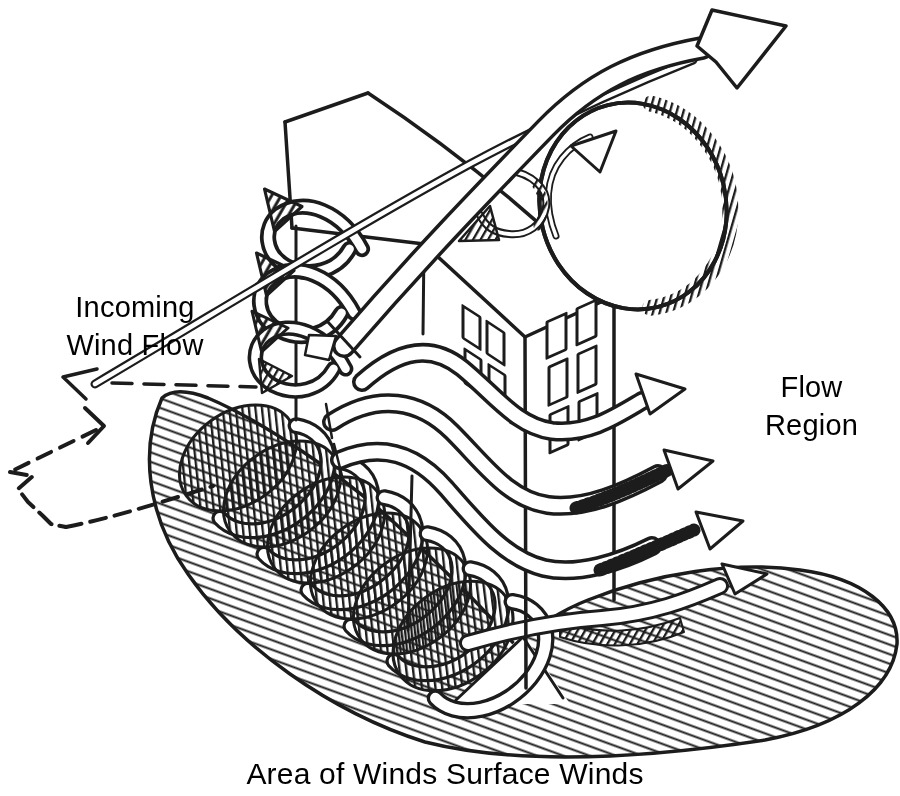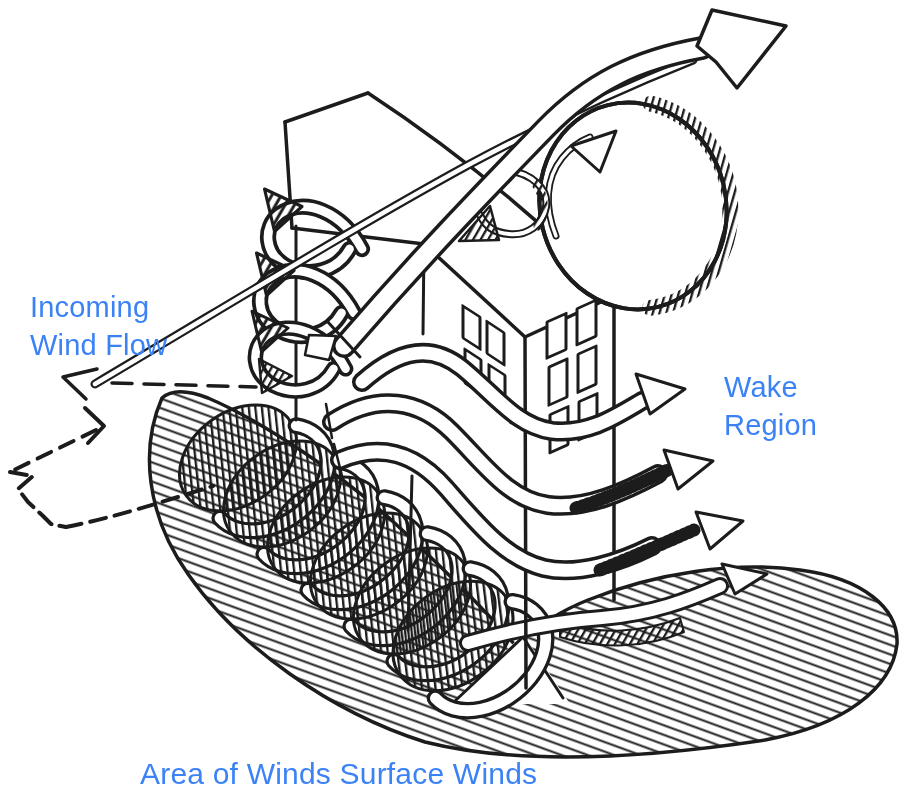--- a/index.html
+++ b/index.html
@@ -1,19 +1,19 @@
 <!DOCTYPE html>
 <html><head>
 <meta charset="utf-8">
 <style>
   html,body{margin:0;padding:0;background:#ffffff;}
   #stage{position:relative;width:900px;height:796px;background:#ffffff;overflow:hidden;
          font-family:"Liberation Sans", sans-serif;}
   #sketch{position:absolute;left:0;top:0;}
-  .diagram-label{position:absolute;color:#3b82f6;white-space:pre-line;text-align:left;
+  .diagram-label{position:absolute;color:#000000;white-space:pre-line;text-align:center;
                  line-height:1.32;letter-spacing:0.2px;}
   .lbl-incoming{left:30px;top:288px;width:210px;font-size:29px;}
   .lbl-wake{left:724px;top:368px;width:175px;font-size:29px;}
   .lbl-area{left:140px;top:754px;width:610px;font-size:30px;}
   
   .ink2{stroke:#1c1c1c;stroke-width:2.5;fill:none;}
   .ink3{stroke:#1c1c1c;stroke-width:3;fill:none;}
   .ink35{stroke:#1c1c1c;stroke-width:3.5;fill:none;}
   svg *{stroke-linecap:round;stroke-linejoin:round;}
 </style>
@@ -160,17 +160,17 @@
     <path d="M600,570 C630,558 662,544 694,530" stroke="#1c1c1c" stroke-width="13" fill="none" stroke-dasharray="2.5 3.5" stroke-linecap="butt"></path>
     <path d="M696,512 L743,521 L710,549 Z" fill="#ffffff" stroke="#1c1c1c" stroke-width="3"></path>
 
     <path class="ink2" d="M326,404 L332,438 M334,444 L342,476"></path>
   </g>
 
 </svg>
 
 <div class="diagram-label lbl-incoming">Incoming
 Wind Flow</div>
-<div class="diagram-label lbl-wake">Wake
+<div class="diagram-label lbl-wake">Flow
 Region</div>
 <div class="diagram-label lbl-area">Area of Winds Surface Winds</div>
 
 </div>
 
 </body></html>

